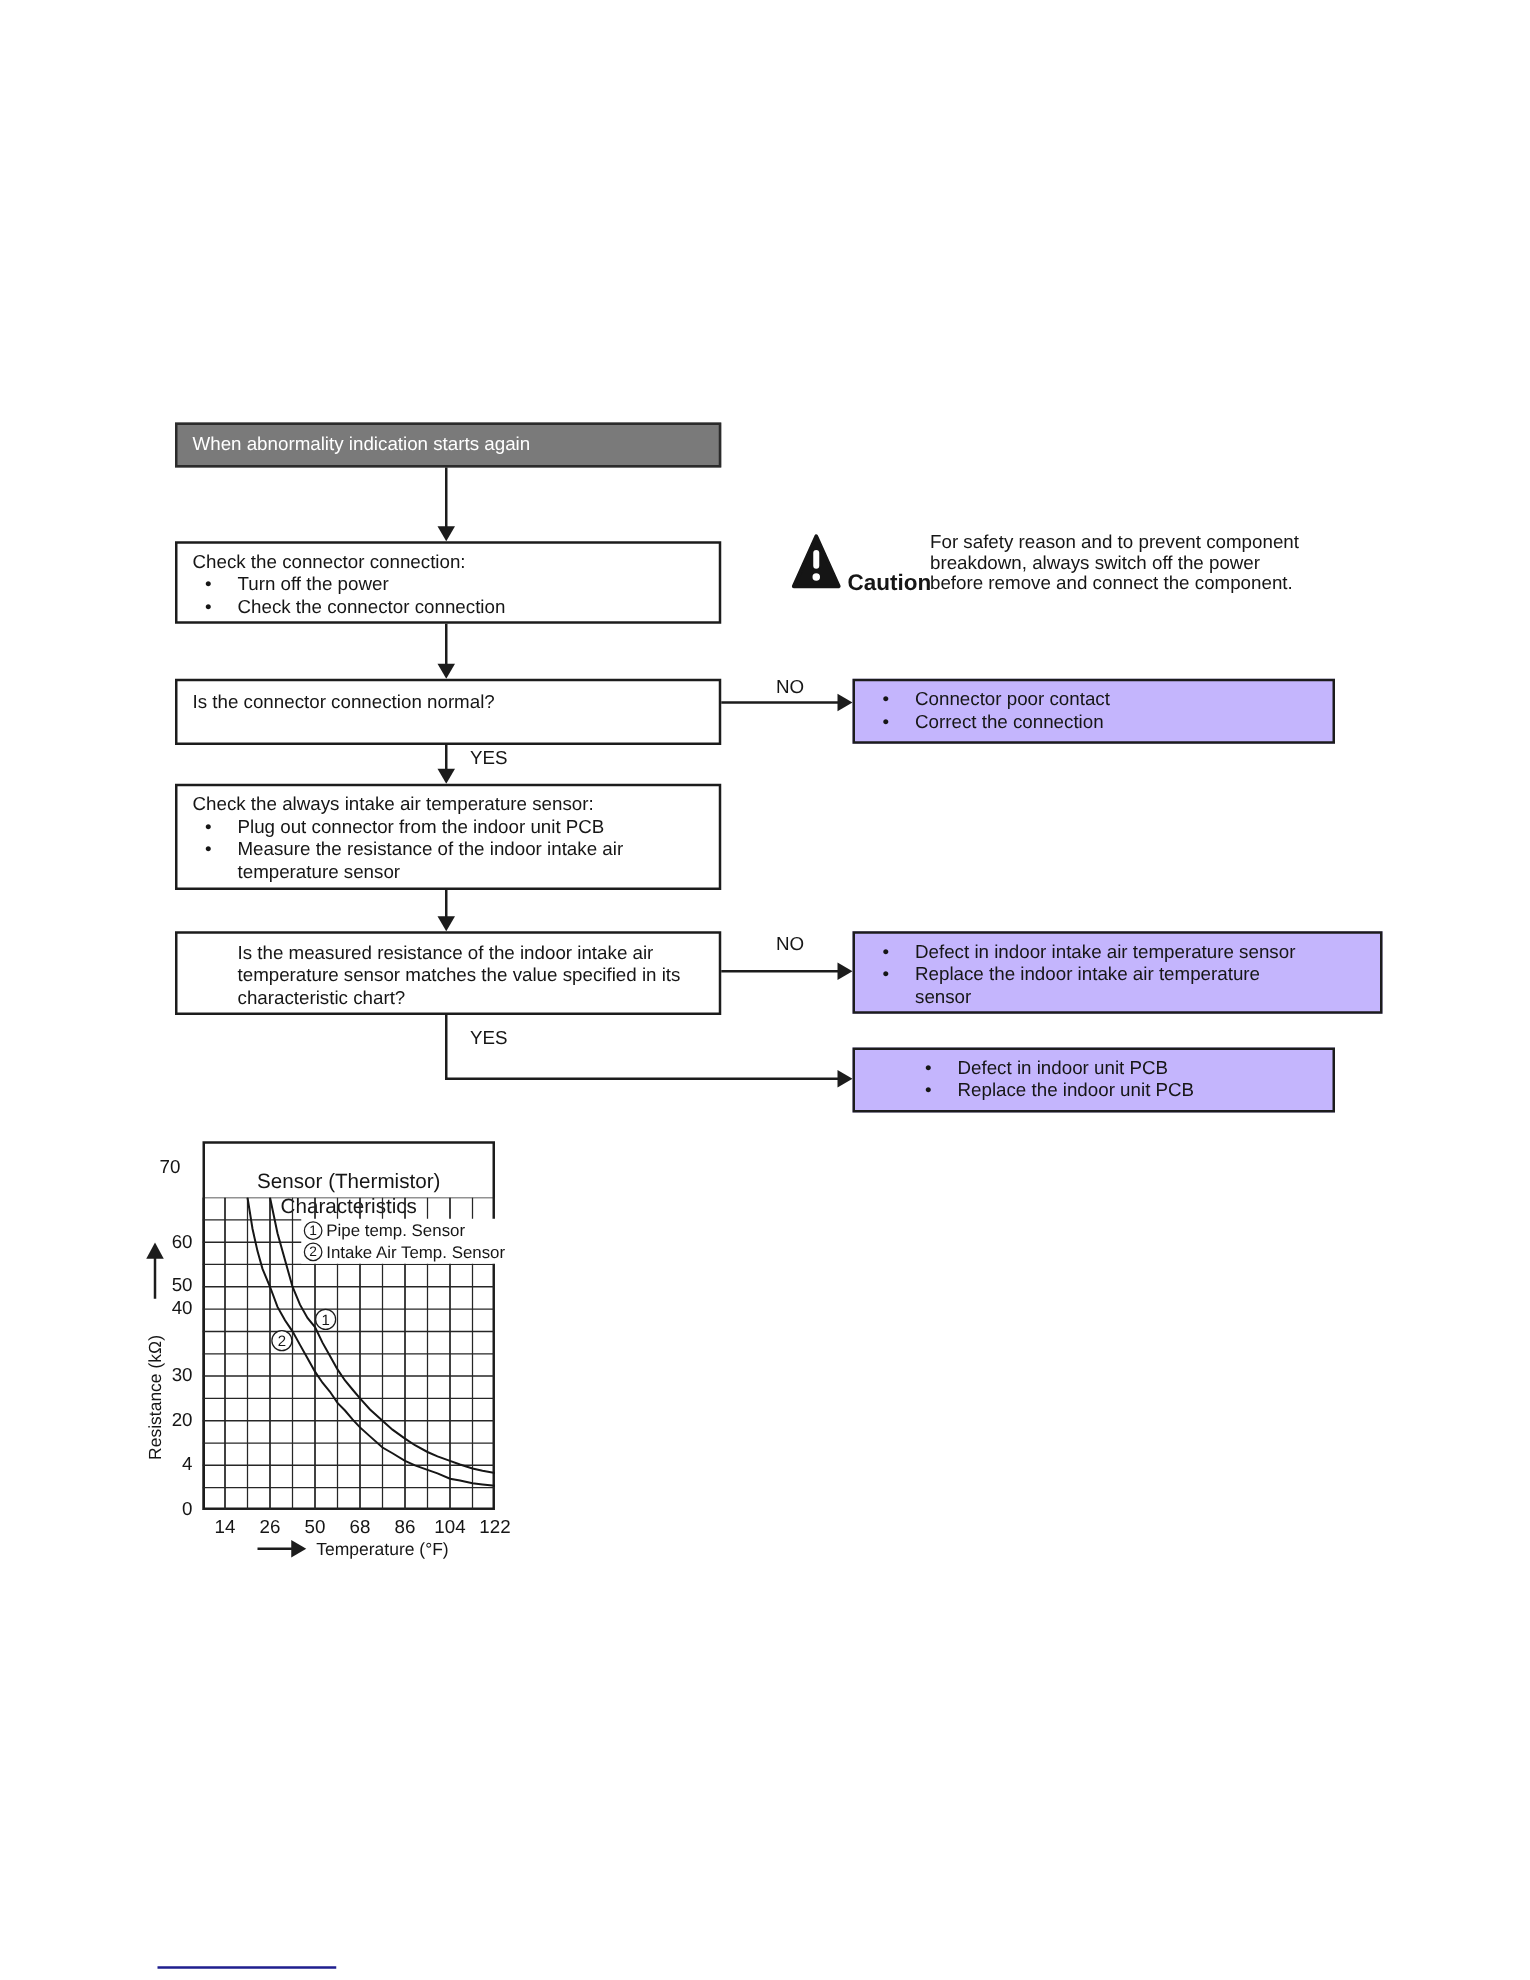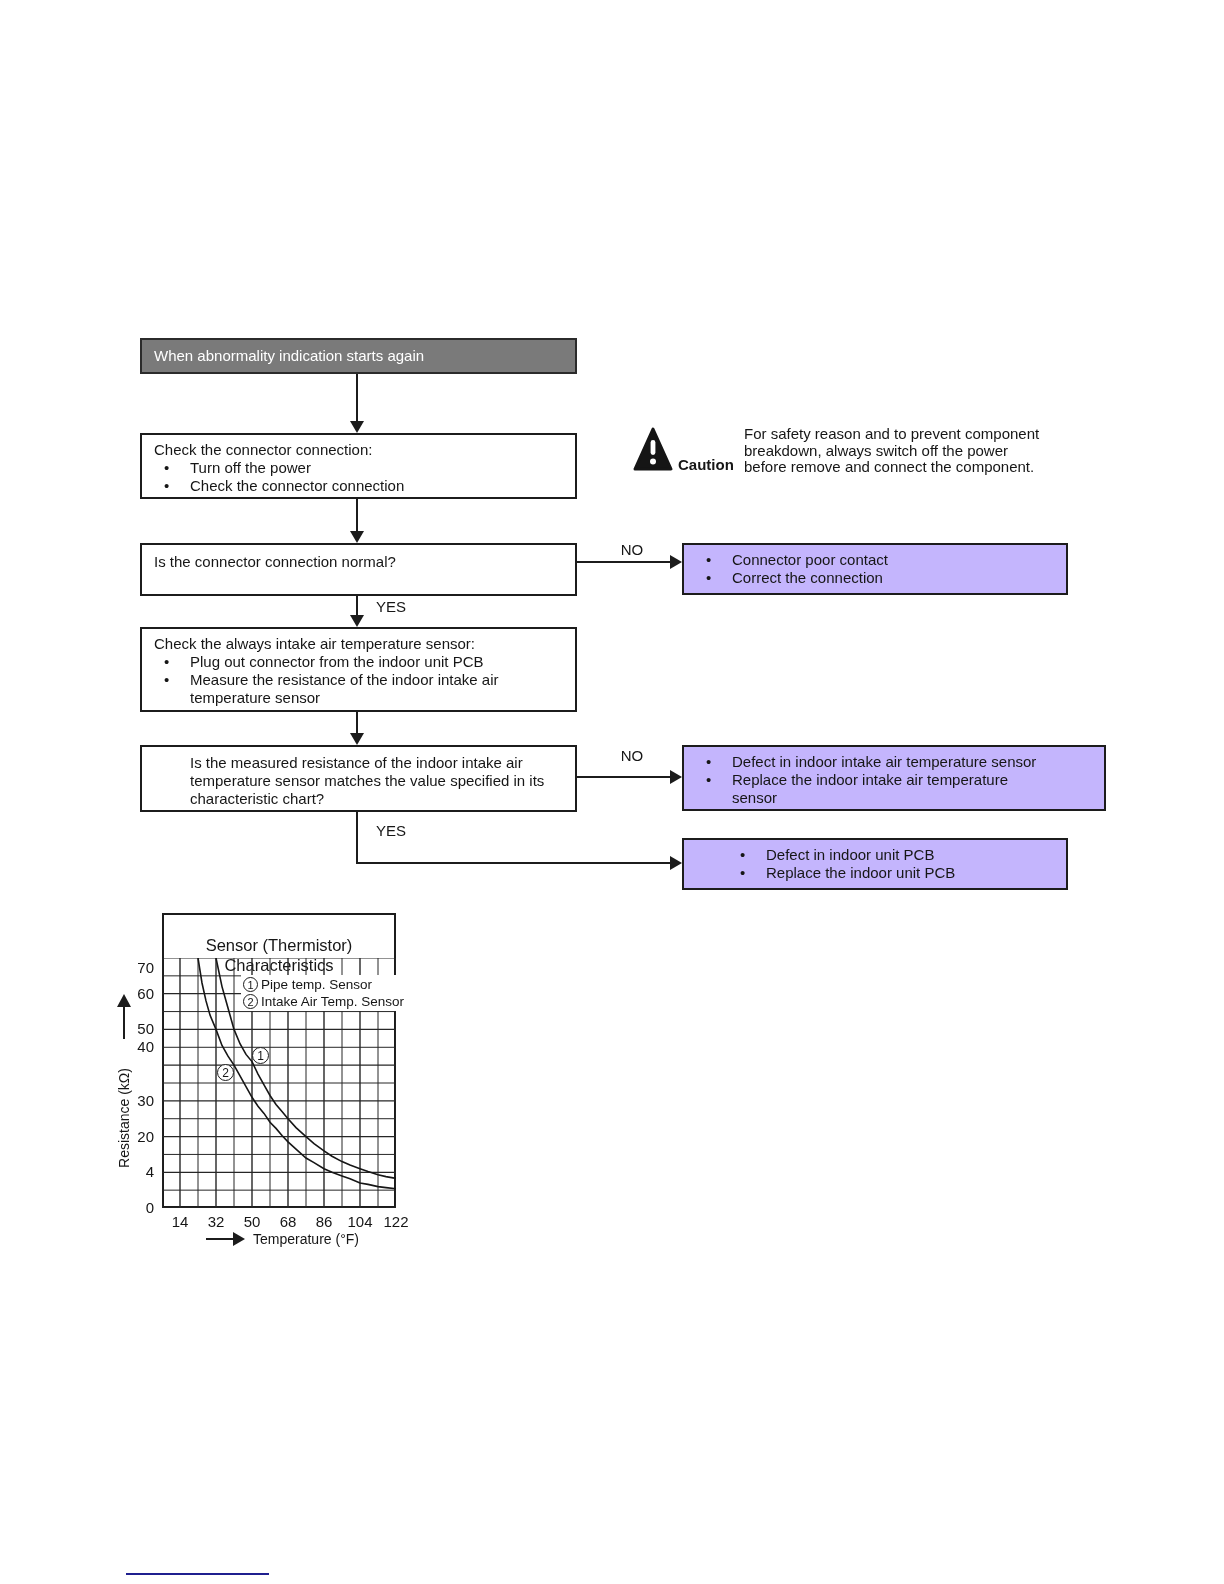--- a/index.html
+++ b/index.html
@@ -31,21 +31,21 @@
     border-left:7px solid transparent; border-right:7px solid transparent;
     border-top:12px solid #1c1c1c;}
   .head-right{position:absolute; width:0; height:0;
     border-top:7px solid transparent; border-bottom:7px solid transparent;
     border-left:12px solid #1c1c1c;}
   .head-up{position:absolute; width:0; height:0;
     border-left:7px solid transparent; border-right:7px solid transparent;
     border-bottom:13px solid #1c1c1c;}
   .branch-label{position:absolute; font-size:15px; color:#161616;}
   
-  .caution-word{position:absolute; font-weight:bold; font-size:15px;}
+  .caution-word{position:absolute; font-weight:bold; font-size:18px;}
   .caution-text{position:absolute; font-size:15px; line-height:16.5px;}
   .caution-text span{display:block;}
   
   .chart-outer{position:absolute; box-sizing:border-box; border:2px solid #1c1c1c; background:#ffffff;}
   .chart-title{position:absolute; text-align:center; font-size:16.5px; line-height:20px; color:#161616;}
   .tick{position:absolute; font-size:15px; color:#161616;}
   .tick.y{text-align:right;}
   .tick.x{text-align:center;}
   .axis-label{position:absolute; font-size:14px; color:#161616; white-space:nowrap;}
   .y-axis-label{width:176px; height:16px; text-align:center; transform:rotate(-90deg); transform-origin:50% 50%;}
@@ -222,21 +222,21 @@
 
   <div class="blue-rule" style="left:126px; top:1573px; width:143px; height:2px;"></div>
 
 <span class="tick y" style="left: 118px; width: 36px; top: 1199px;">0</span>
     <span class="tick y" style="left: 118px; width: 36px; top: 1163.29px;">4</span>
     <span class="tick y" style="left: 118px; width: 36px; top: 1127.57px;">20</span>
     <span class="tick y" style="left: 118px; width: 36px; top: 1091.86px;">30</span>
     <span class="tick y" style="left: 118px; width: 36px; top: 1038px;">40</span>
     <span class="tick y" style="left: 118px; width: 36px; top: 1020.43px;">50</span>
     <span class="tick y" style="left: 118px; width: 36px; top: 984.714px;">60</span>
-    <span class="tick y" style="left: 118px; width: 36px; top: 959px;">70</span>
+    <span class="tick y" style="left: 118px; width: 36px; top: 925px; text-align: center;">70</span>
     <span class="tick x" style="left: 162px; width: 36px; top: 1213px;">14</span>
-    <span class="tick x" style="left: 198px; width: 36px; top: 1213px;">32</span>
+    <span class="tick x" style="left: 198px; width: 36px; top: 1213px;">26</span>
     <span class="tick x" style="left: 234px; width: 36px; top: 1213px;">50</span>
     <span class="tick x" style="left: 270px; width: 36px; top: 1213px;">68</span>
     <span class="tick x" style="left: 306px; width: 36px; top: 1213px;">86</span>
     <span class="tick x" style="left: 342px; width: 36px; top: 1213px;">104</span>
     <span class="tick x" style="left: 378px; width: 36px; top: 1213px;">122</span>
   </div>
 
 </body></html>

